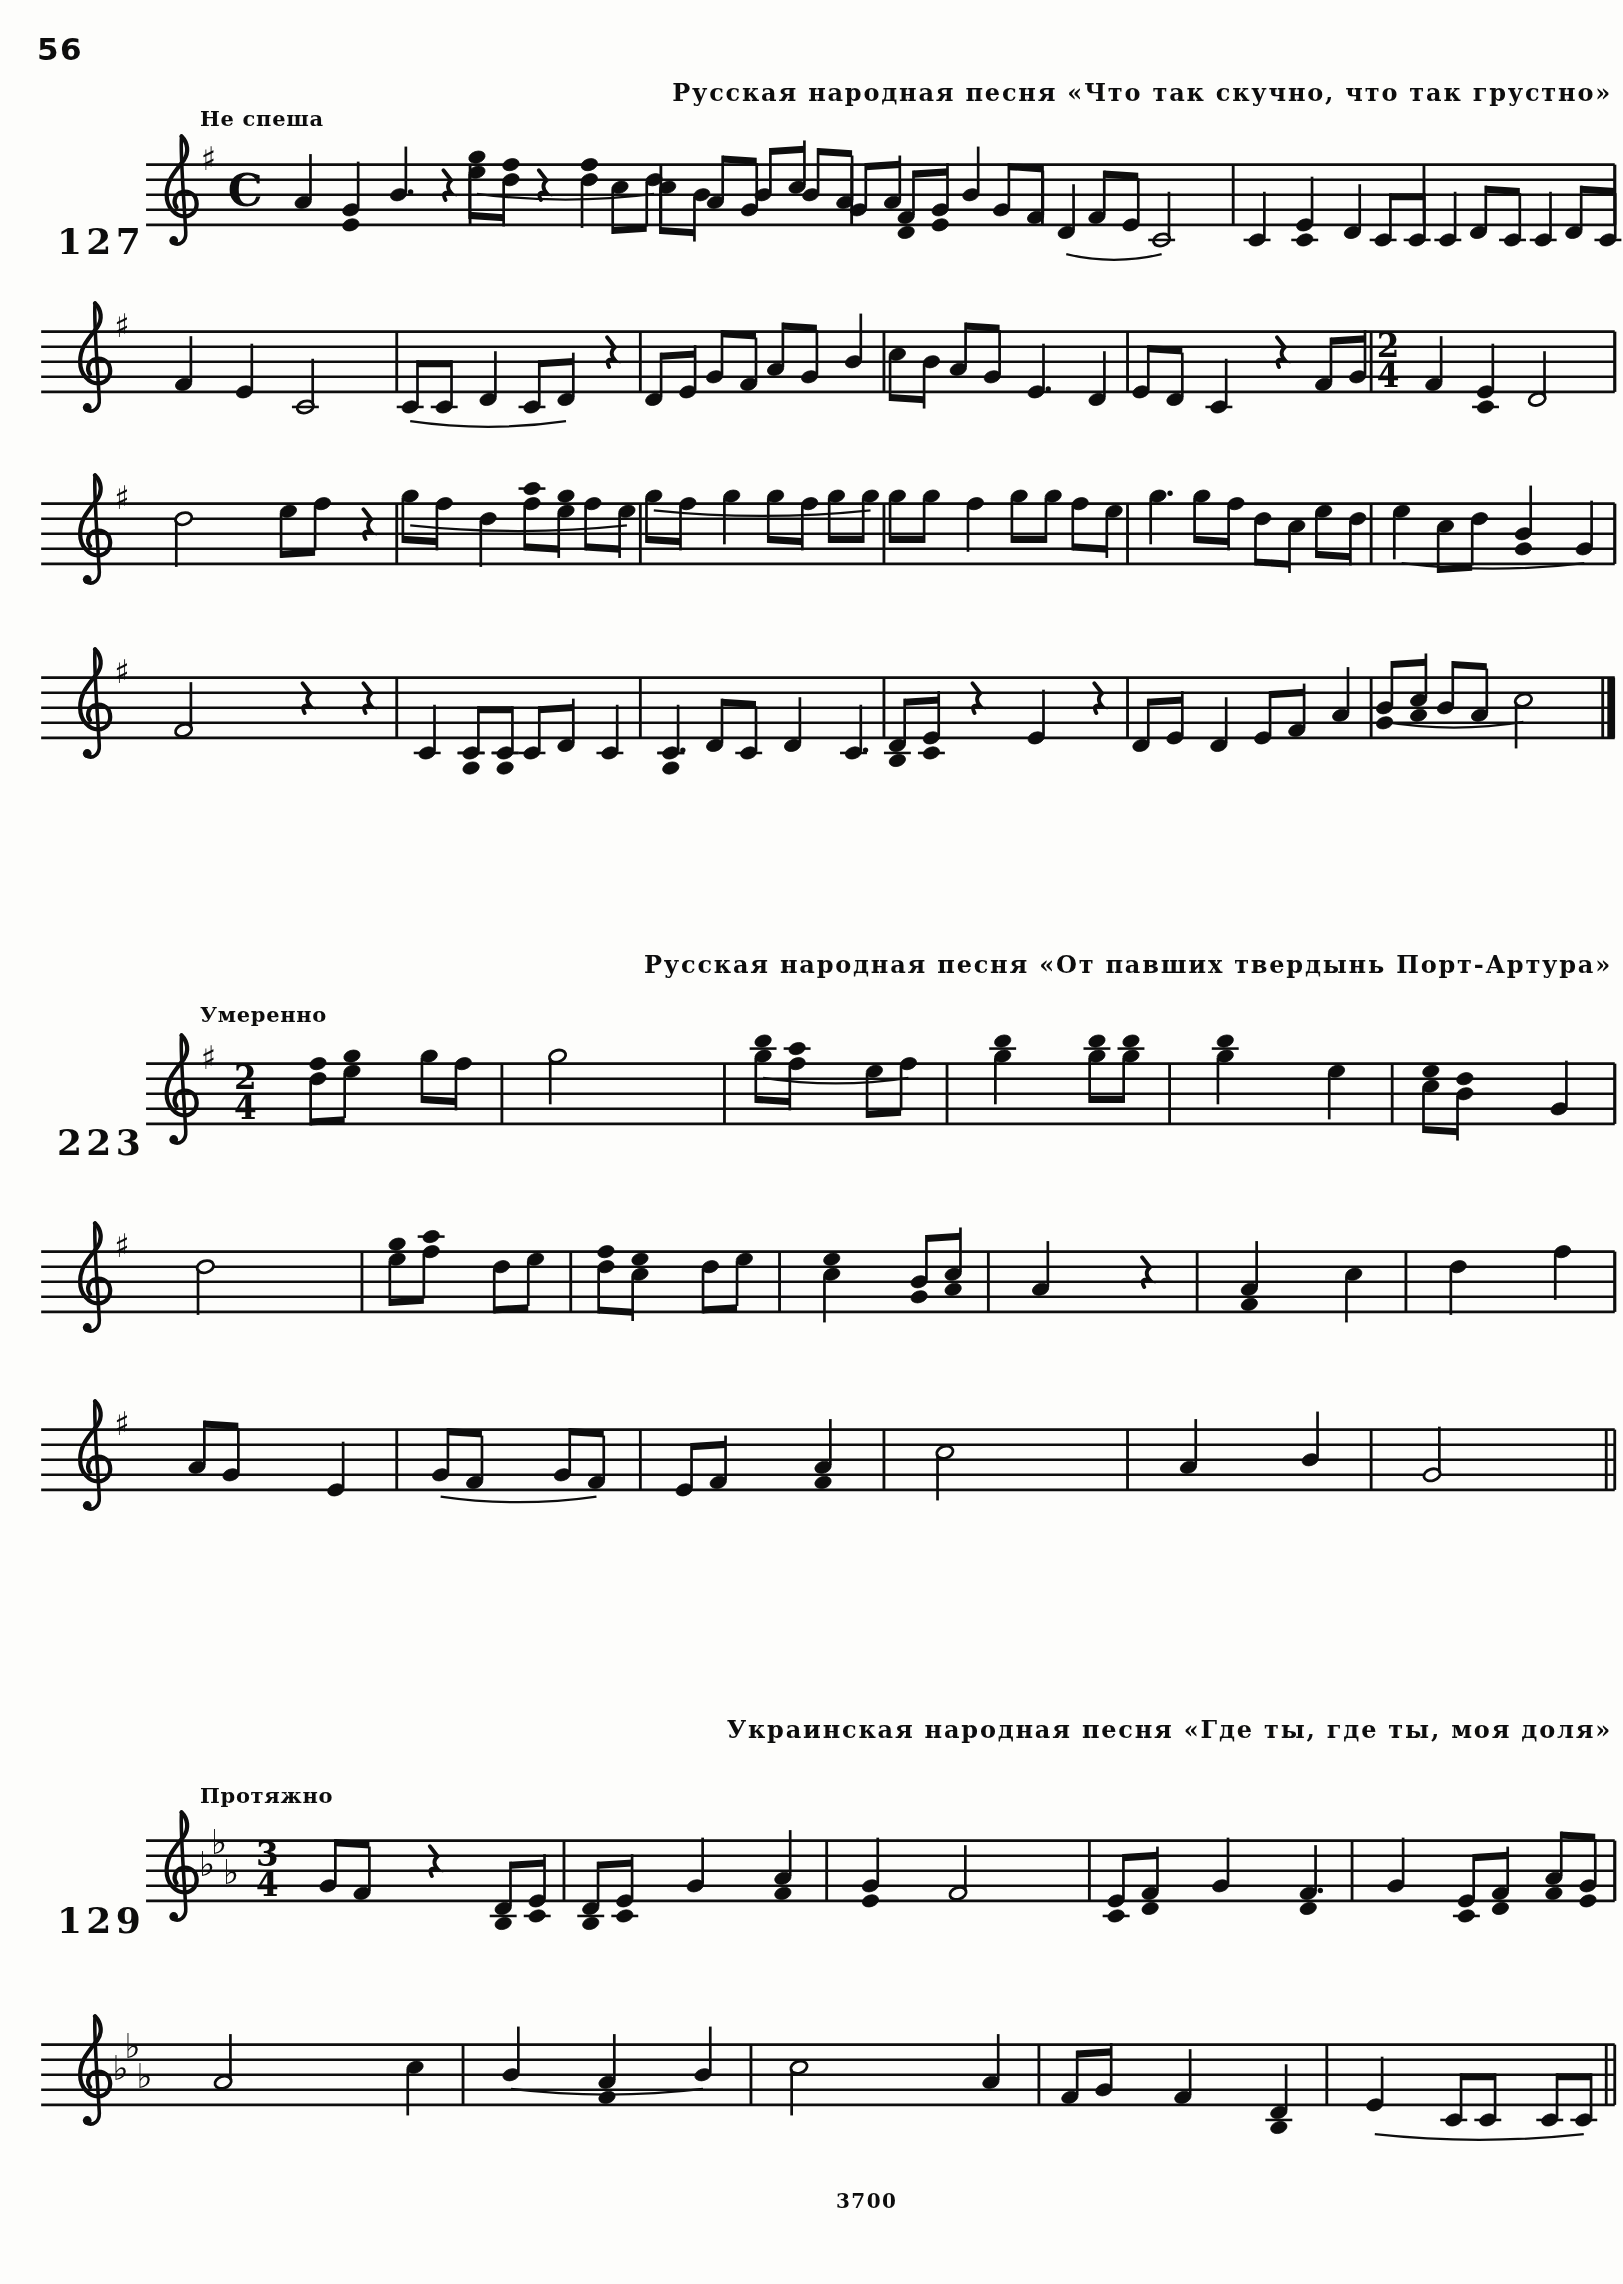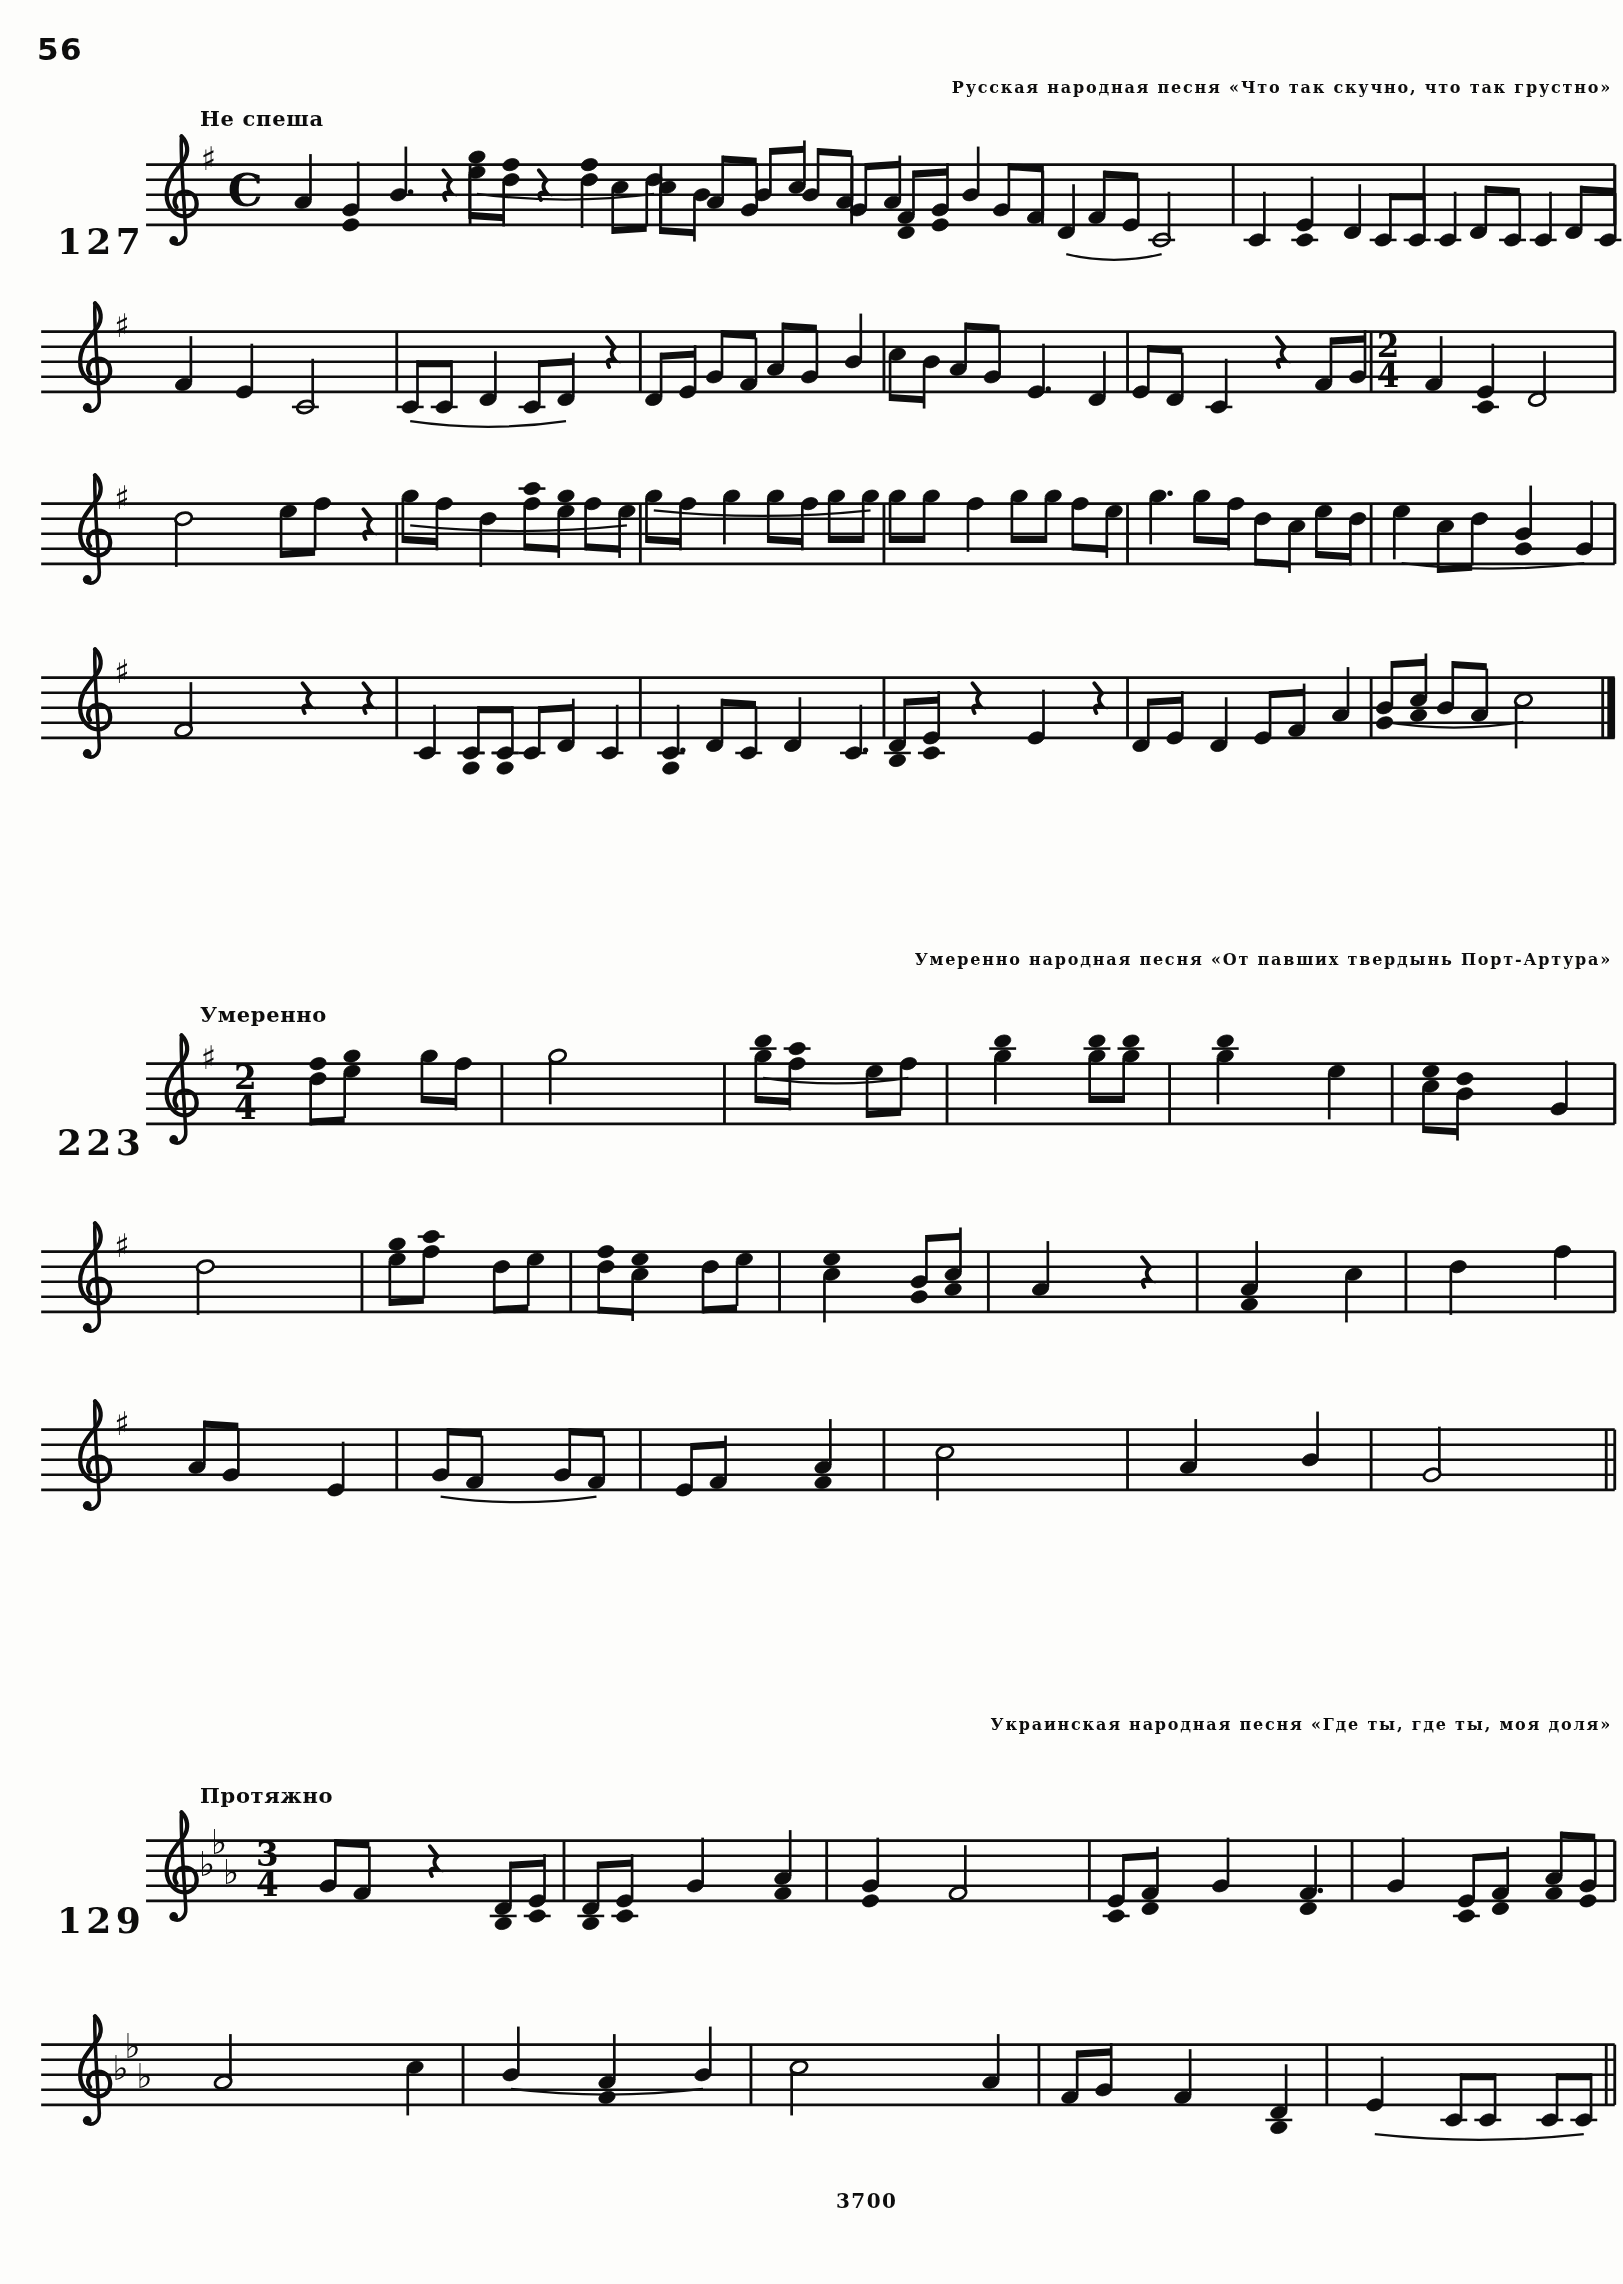--- a/index.html
+++ b/index.html
@@ -5,21 +5,21 @@
   html,body{margin:0;padding:0;background:#888;}
   .page{
     position:relative;width:1624px;height:2284px;background:#fdfdfb;
     font-family:"DejaVu Serif",serif;color:#0d0d0d;overflow:hidden;
   }
   .pageno{
     position:absolute;left:37px;top:31px;font-size:31px;font-weight:bold;
     font-family:"DejaVu Sans",sans-serif;letter-spacing:1.4px;
   }
   .title{
-    position:absolute;right:12px;font-size:16px;font-weight:bold;
+    position:absolute;right:12px;font-size:24px;font-weight:bold;
     letter-spacing:1.8px;white-space:nowrap;
   }
   .tempo{
     position:absolute;left:200px;font-size:21px;font-weight:bold;letter-spacing:0.7px;
   }
   .num{
     position:absolute;left:57px;font-size:36px;font-weight:bold;letter-spacing:4.3px;margin-top:44px;
   }
   .plate{
     position:absolute;left:836px;top:2189px;font-size:20px;font-weight:bold;letter-spacing:1.4px;
@@ -32,21 +32,21 @@
 <div class="page">
   <div class="pageno">56</div>
 
   <div class="piece">
     <div class="title" style="top:78px">Русская народная песня «Что так скучно, что так грустно»</div>
     <div class="tempo" style="top:106px">Не спеша</div>
     <div class="num" style="top:176px">127</div>
   </div>
 
   <div class="piece">
-    <div class="title" style="top:950px">Умеренно народная песня «От павших твердынь Порт-Артура»</div>
+    <div class="title" style="top:950px">Русская народная песня «От павших твердынь Порт-Артура»</div>
     <div class="tempo" style="top:1002px">Умеренно</div>
     <div class="num" style="top:1077px">223</div>
   </div>
 
   <div class="piece">
     <div class="title" style="top:1715px">Украинская народная песня «Где ты, где ты, моя доля»</div>
     <div class="tempo" style="top:1783px">Протяжно</div>
     <div class="num" style="top:1855px">129</div>
   </div>
 

